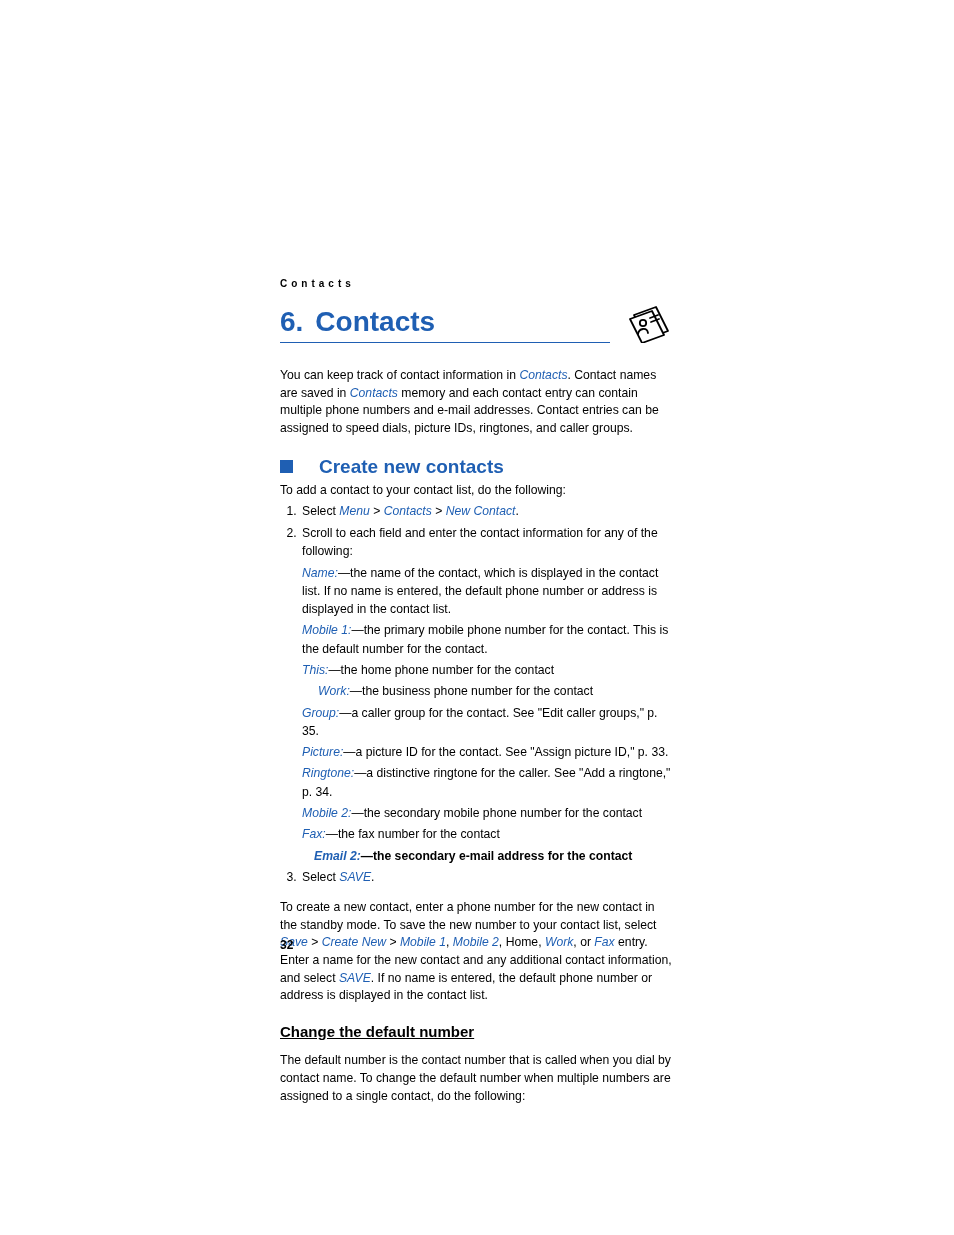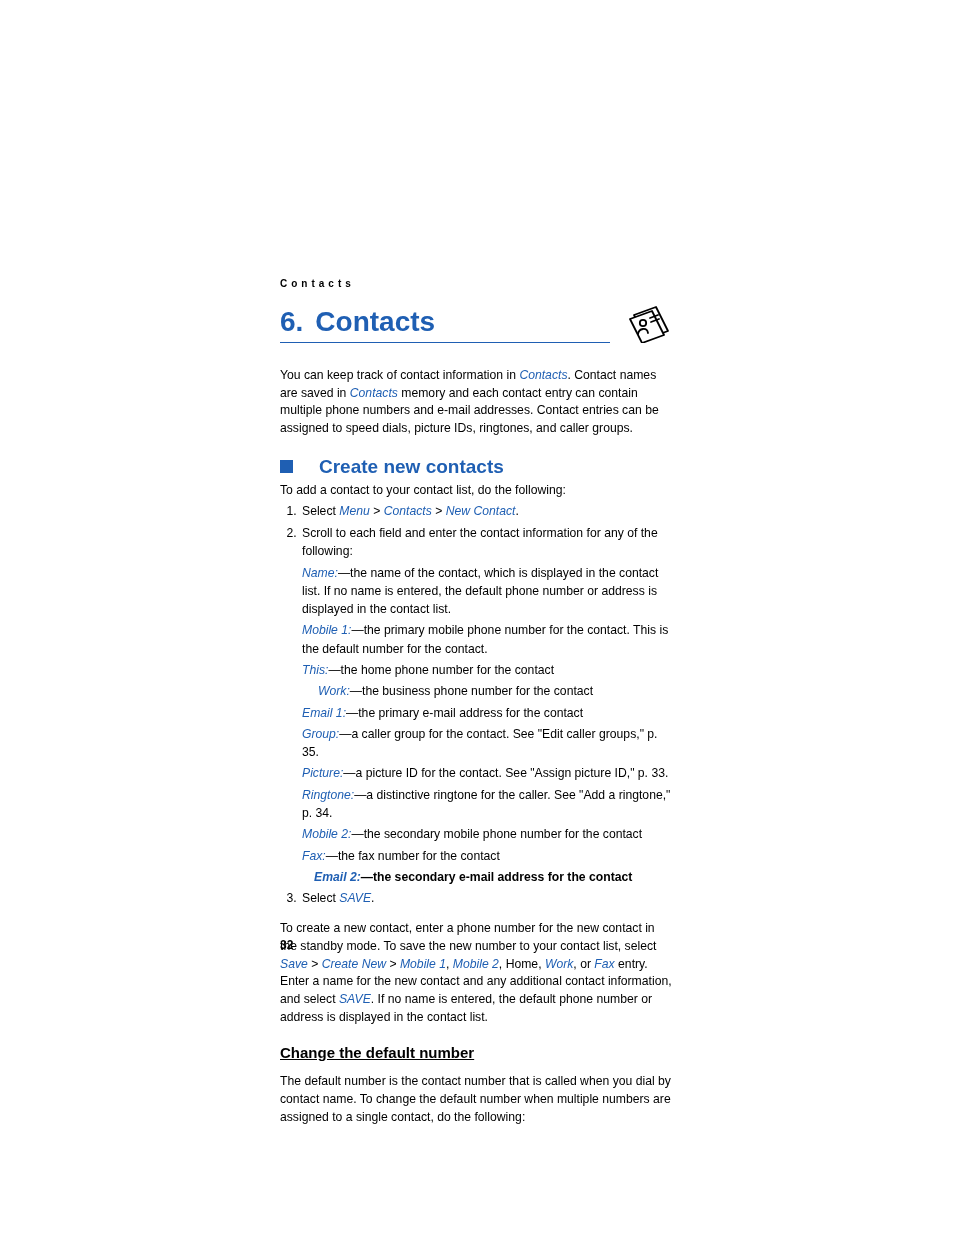--- a/index.html
+++ b/index.html
@@ -134,21 +134,20 @@
     <li>
       <span>Select </span><span class="link">Menu</span><span> &gt; </span><span class="link">Contacts</span><span> &gt; </span><span class="link">New Contact</span><span>.</span>
     </li>
     <li>
       <span>Scroll to each field and enter the contact information for any of the following:</span>
 
       <div class="field-line" style="margin-left:0;"><span class="link">Name:</span><span>—the name of the contact, which is displayed in the contact list. If no name is entered, the default phone number or address is displayed in the contact list.</span></div>
       <div class="field-line" style="margin-left:0;"><span class="link">Mobile 1:</span><span>—the primary mobile phone number for the contact. This is the default number for the contact.</span></div>
       <div class="field-line" style="margin-left:0;"><span class="link">This:</span><span>—the home phone number for the contact</span></div>
       <div class="field-line" style="margin-left:16px;"><span class="link">Work:</span><span>—the business phone number for the contact</span></div>
-      <div class="field-line" style="margin-left:0;"><span class="link">Email 1:</span><span>—the primary e-mail address for the contact</span></div>
       <div class="field-line" style="margin-left:0;"><span class="link">Group:</span><span>—a caller group for the contact. See "Edit caller groups," p. 35.</span></div>
       <div class="field-line" style="margin-left:0;"><span class="link">Picture:</span><span>—a picture ID for the contact. See "Assign picture ID," p. 33.</span></div>
       <div class="field-line" style="margin-left:0;"><span class="link">Ringtone:</span><span>—a distinctive ringtone for the caller. See "Add a ringtone," p. 34.</span></div>
       <div class="field-line" style="margin-left:0;"><span class="link">Mobile 2:</span><span>—the secondary mobile phone number for the contact</span></div>
       <div class="field-line" style="margin-left:0;"><span class="link">Fax:</span><span>—the fax number for the contact</span></div>
       <div class="field-line" style="margin-left:12px;font-weight:bold;"><span class="link">Email 2:</span><span>—the secondary e-mail address for the contact</span></div>
     </li>
     <li>
       <span>Select </span><span class="link">SAVE</span><span>.</span>
     </li>

